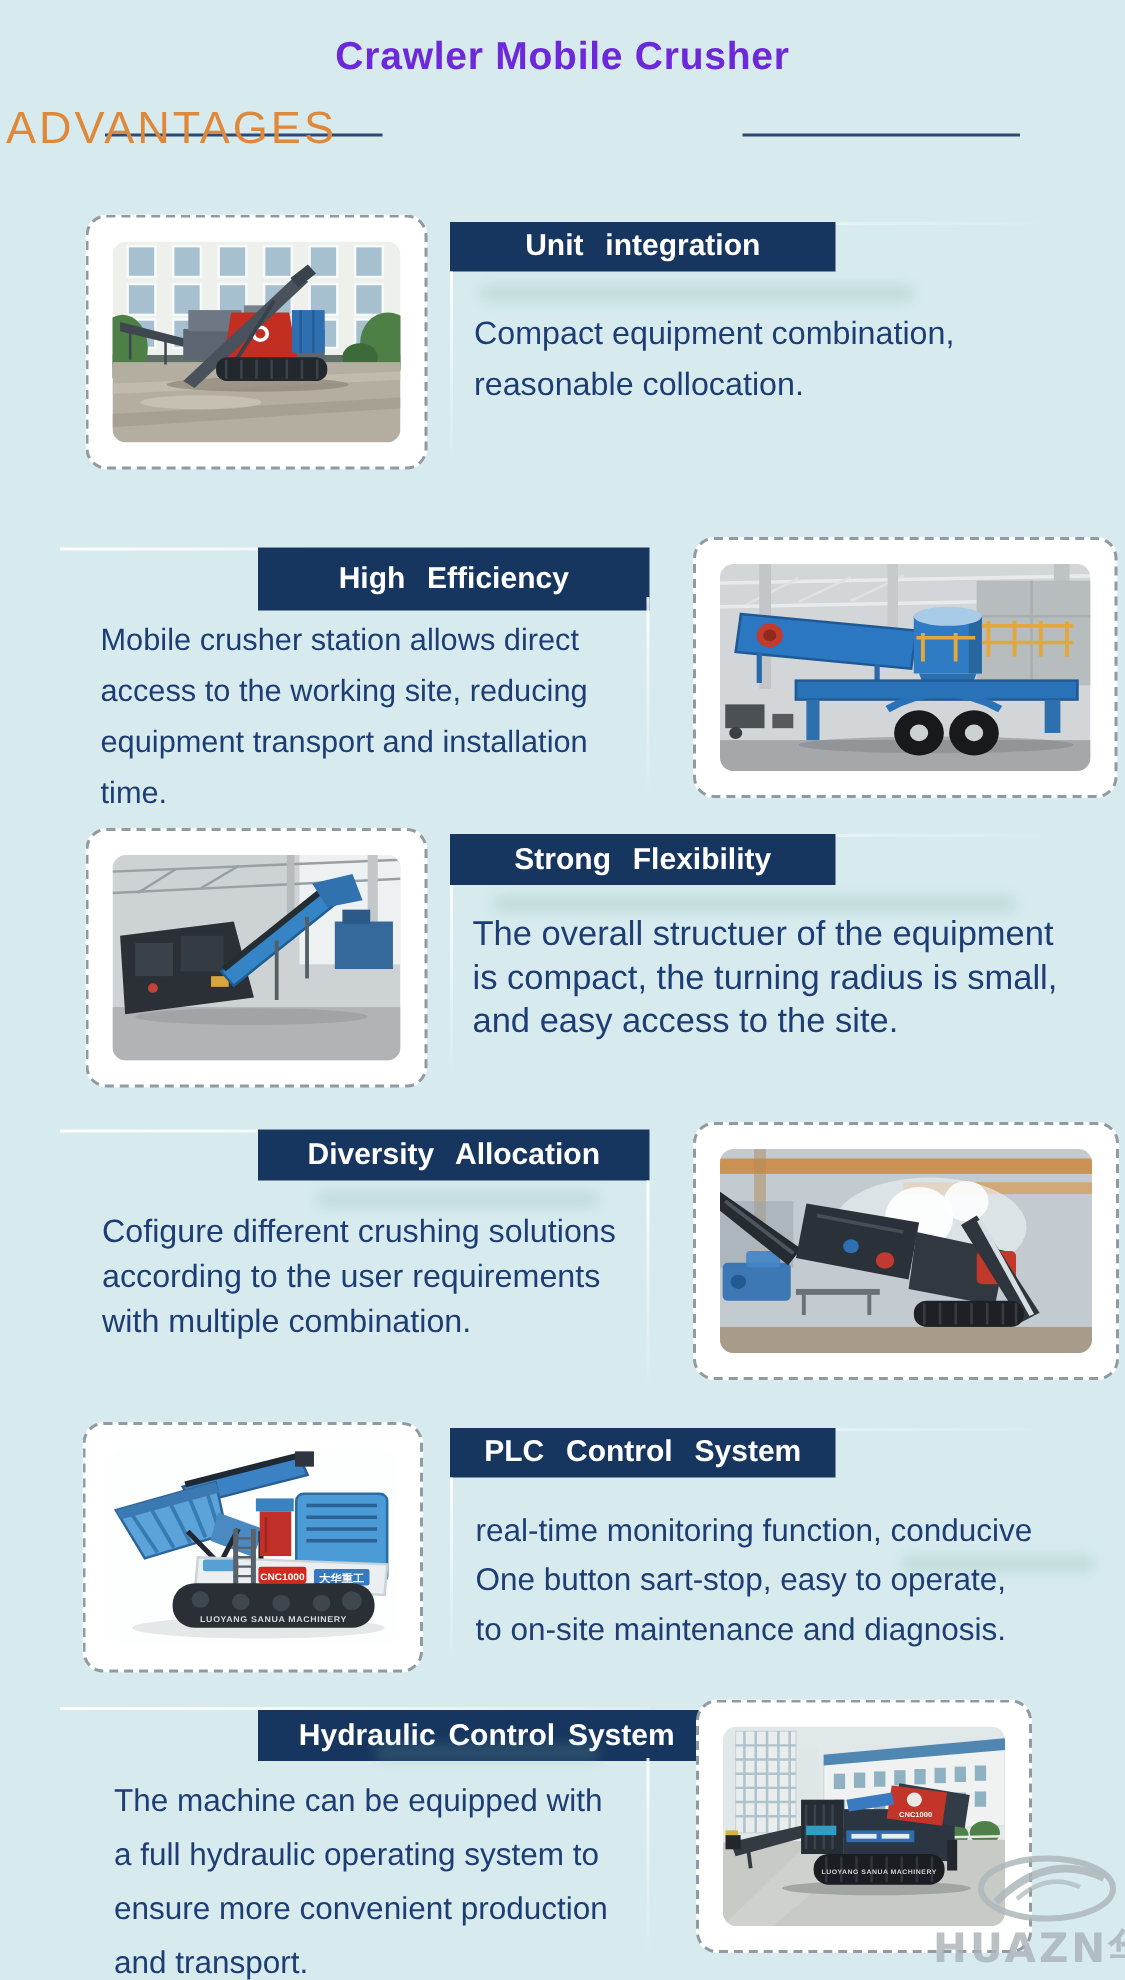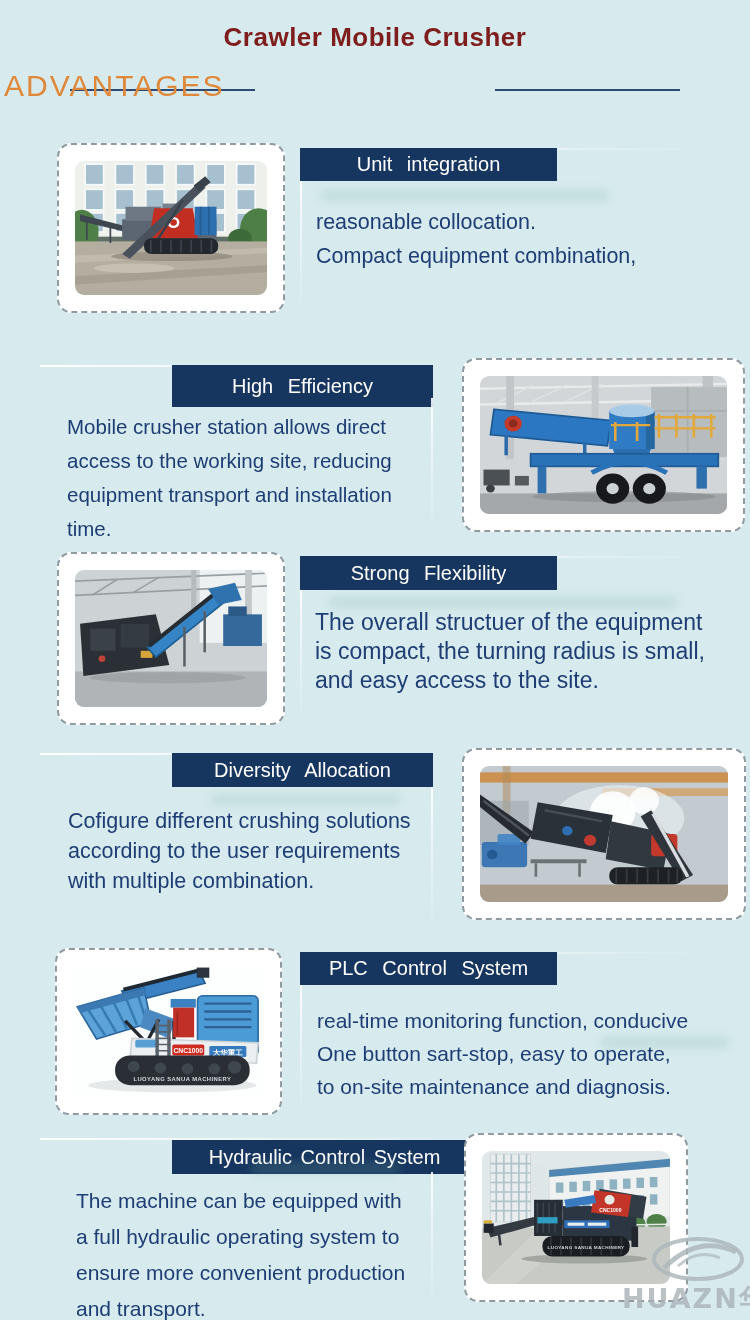--- a/index.html
+++ b/index.html
@@ -4,42 +4,42 @@
 <style>
   * { margin:0; padding:0; box-sizing:border-box; }
   html,body { background:#d7ebee; }
   .page {
     position:relative; width:750px; height:1320px; margin:0 auto;
     background:#d7ebee; overflow:hidden;
     font-family:"Liberation Sans","DejaVu Sans",sans-serif;
   }
   .page-title {
     position:absolute; top:22px; left:0; width:100%; text-align:center;
-    font-size:26px; font-weight:bold; color:#7f1d1d; letter-spacing:0.5px;
+    font-size:26px; font-weight:bold; color:#6d28d9; letter-spacing:0.5px;
   }
   .page-subtitle {
     position:absolute; top:69px; left:4px; width:100%; text-align:left;
     font-size:30px; font-weight:normal; color:#e0883a; letter-spacing:2px;
   }
   .rule { position:absolute; top:89px; height:2px; background:#2c4a74; width:185px; }
   .rule.left  { left:70px; }
   .rule.right { left:495px; }
 
   .photo {
     position:absolute; background:#fff; border:2px dashed #8f9ba1;
     border-radius:14px; padding:16px;
   }
   .photo svg { display:block; width:100%; height:100%; border-radius:9px; }
 
   .banner {
     position:absolute; background:#17365f;
     display:flex; align-items:center; justify-content:center;
   }
   .banner span {
-    color:#ffffff; font-weight:normal; font-size:20px;
+    color:#ffffff; font-weight:bold; font-size:20px;
     word-spacing:9px; white-space:nowrap;
   }
   .banner.tight span { word-spacing:3px; }
 
   .topline { position:absolute; height:2px; }
   .topline.from-banner {
     background:linear-gradient(to right, rgba(255,255,255,0.95) 0%, rgba(255,255,255,0.55) 50%, rgba(255,255,255,0) 100%);
   }
   .topline.from-left {
     background:linear-gradient(to right, rgba(255,255,255,0.95) 0%, rgba(255,255,255,0.55) 55%, rgba(255,255,255,0.15) 100%);
@@ -127,22 +127,22 @@
         </g>
       </svg>
     </div>
     <div class="topline from-banner" style="left:300px;top:148px;width:398px"></div>
     <div class="banner" style="left:300px;top:148px;width:257px;height:33px">
       <span>Unit integration</span>
     </div>
     <div class="vline" style="left:300px;top:181px;height:126px"></div>
     <div class="smudge" style="left:320px;top:189px;width:290px"></div>
     <div class="body-text" style="left:316px;top:205px;font-size:21.5px;line-height:34px">
+      <div>Compact equipment combination,</div>
       <div>reasonable collocation.</div>
-      <div>Compact equipment combination,</div>
     </div>
   </section>
 
   <section>
     <div class="topline from-left" style="left:40px;top:365px;width:393px"></div>
     <div class="banner" style="left:172px;top:365px;width:261px;height:42px">
       <span>High Efficiency</span>
     </div>
     <div class="vline" style="left:431px;top:398px;height:132px"></div>
     <div class="body-text" style="left:67px;top:410px;font-size:20.5px;line-height:34px">

